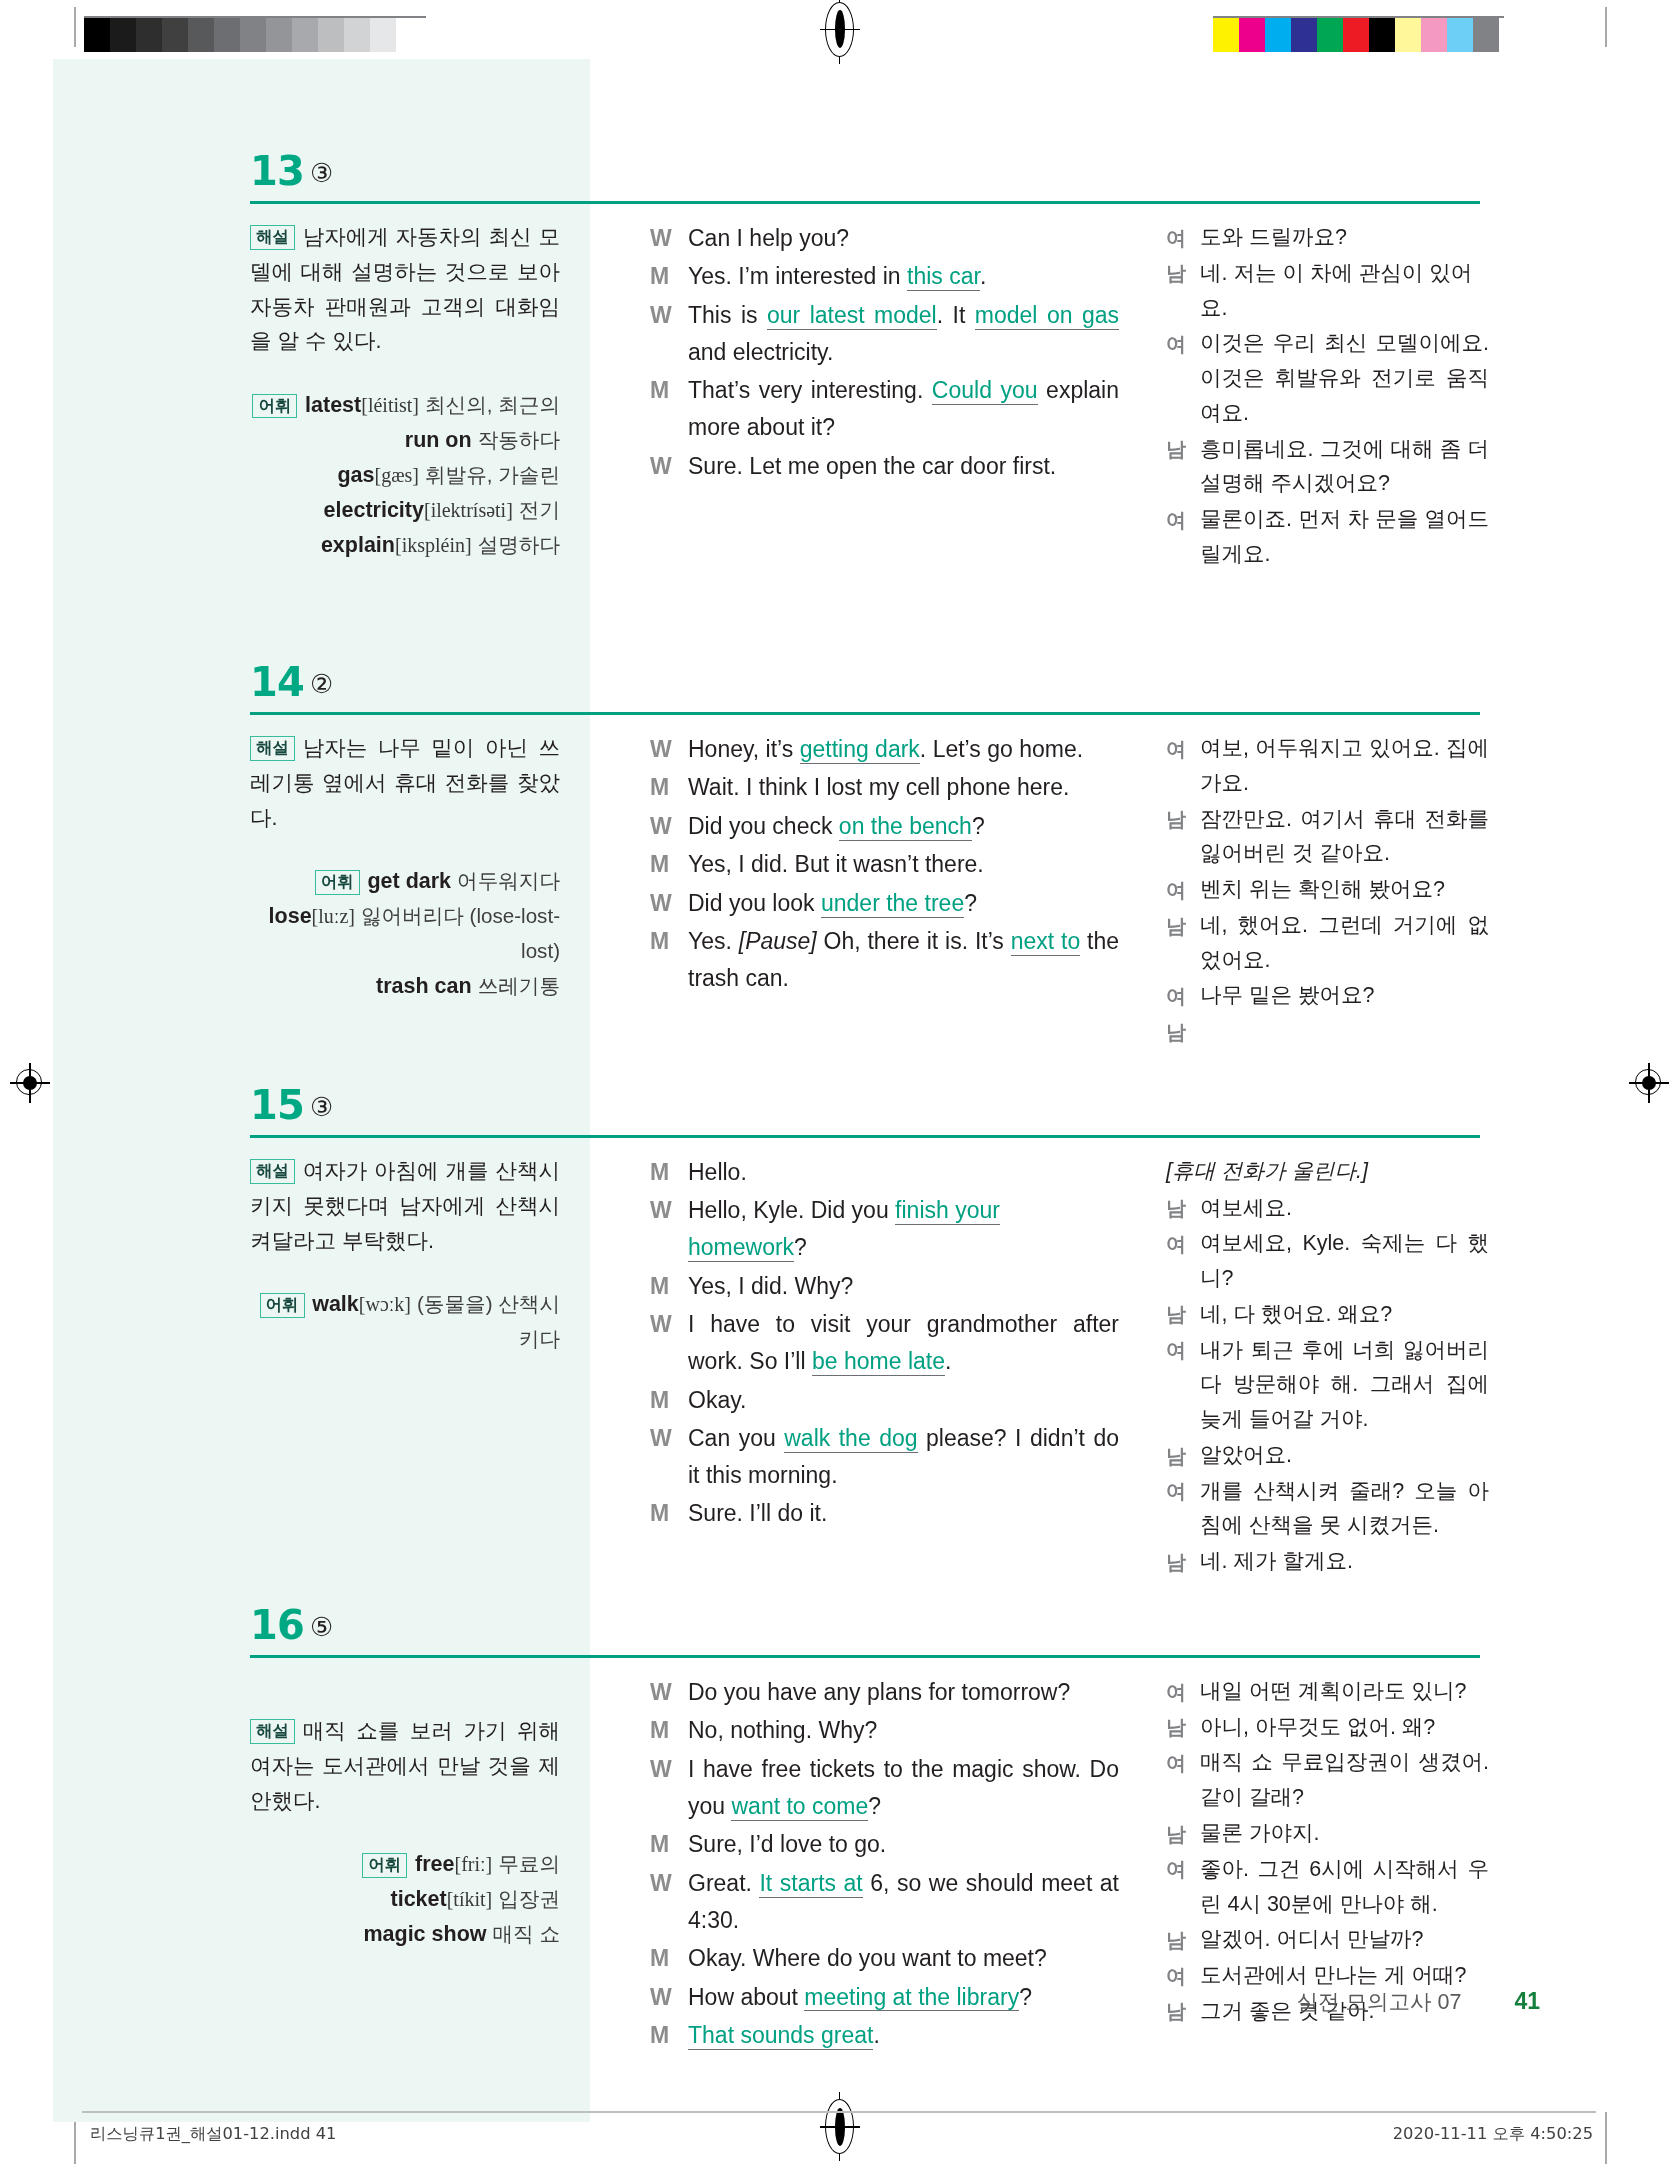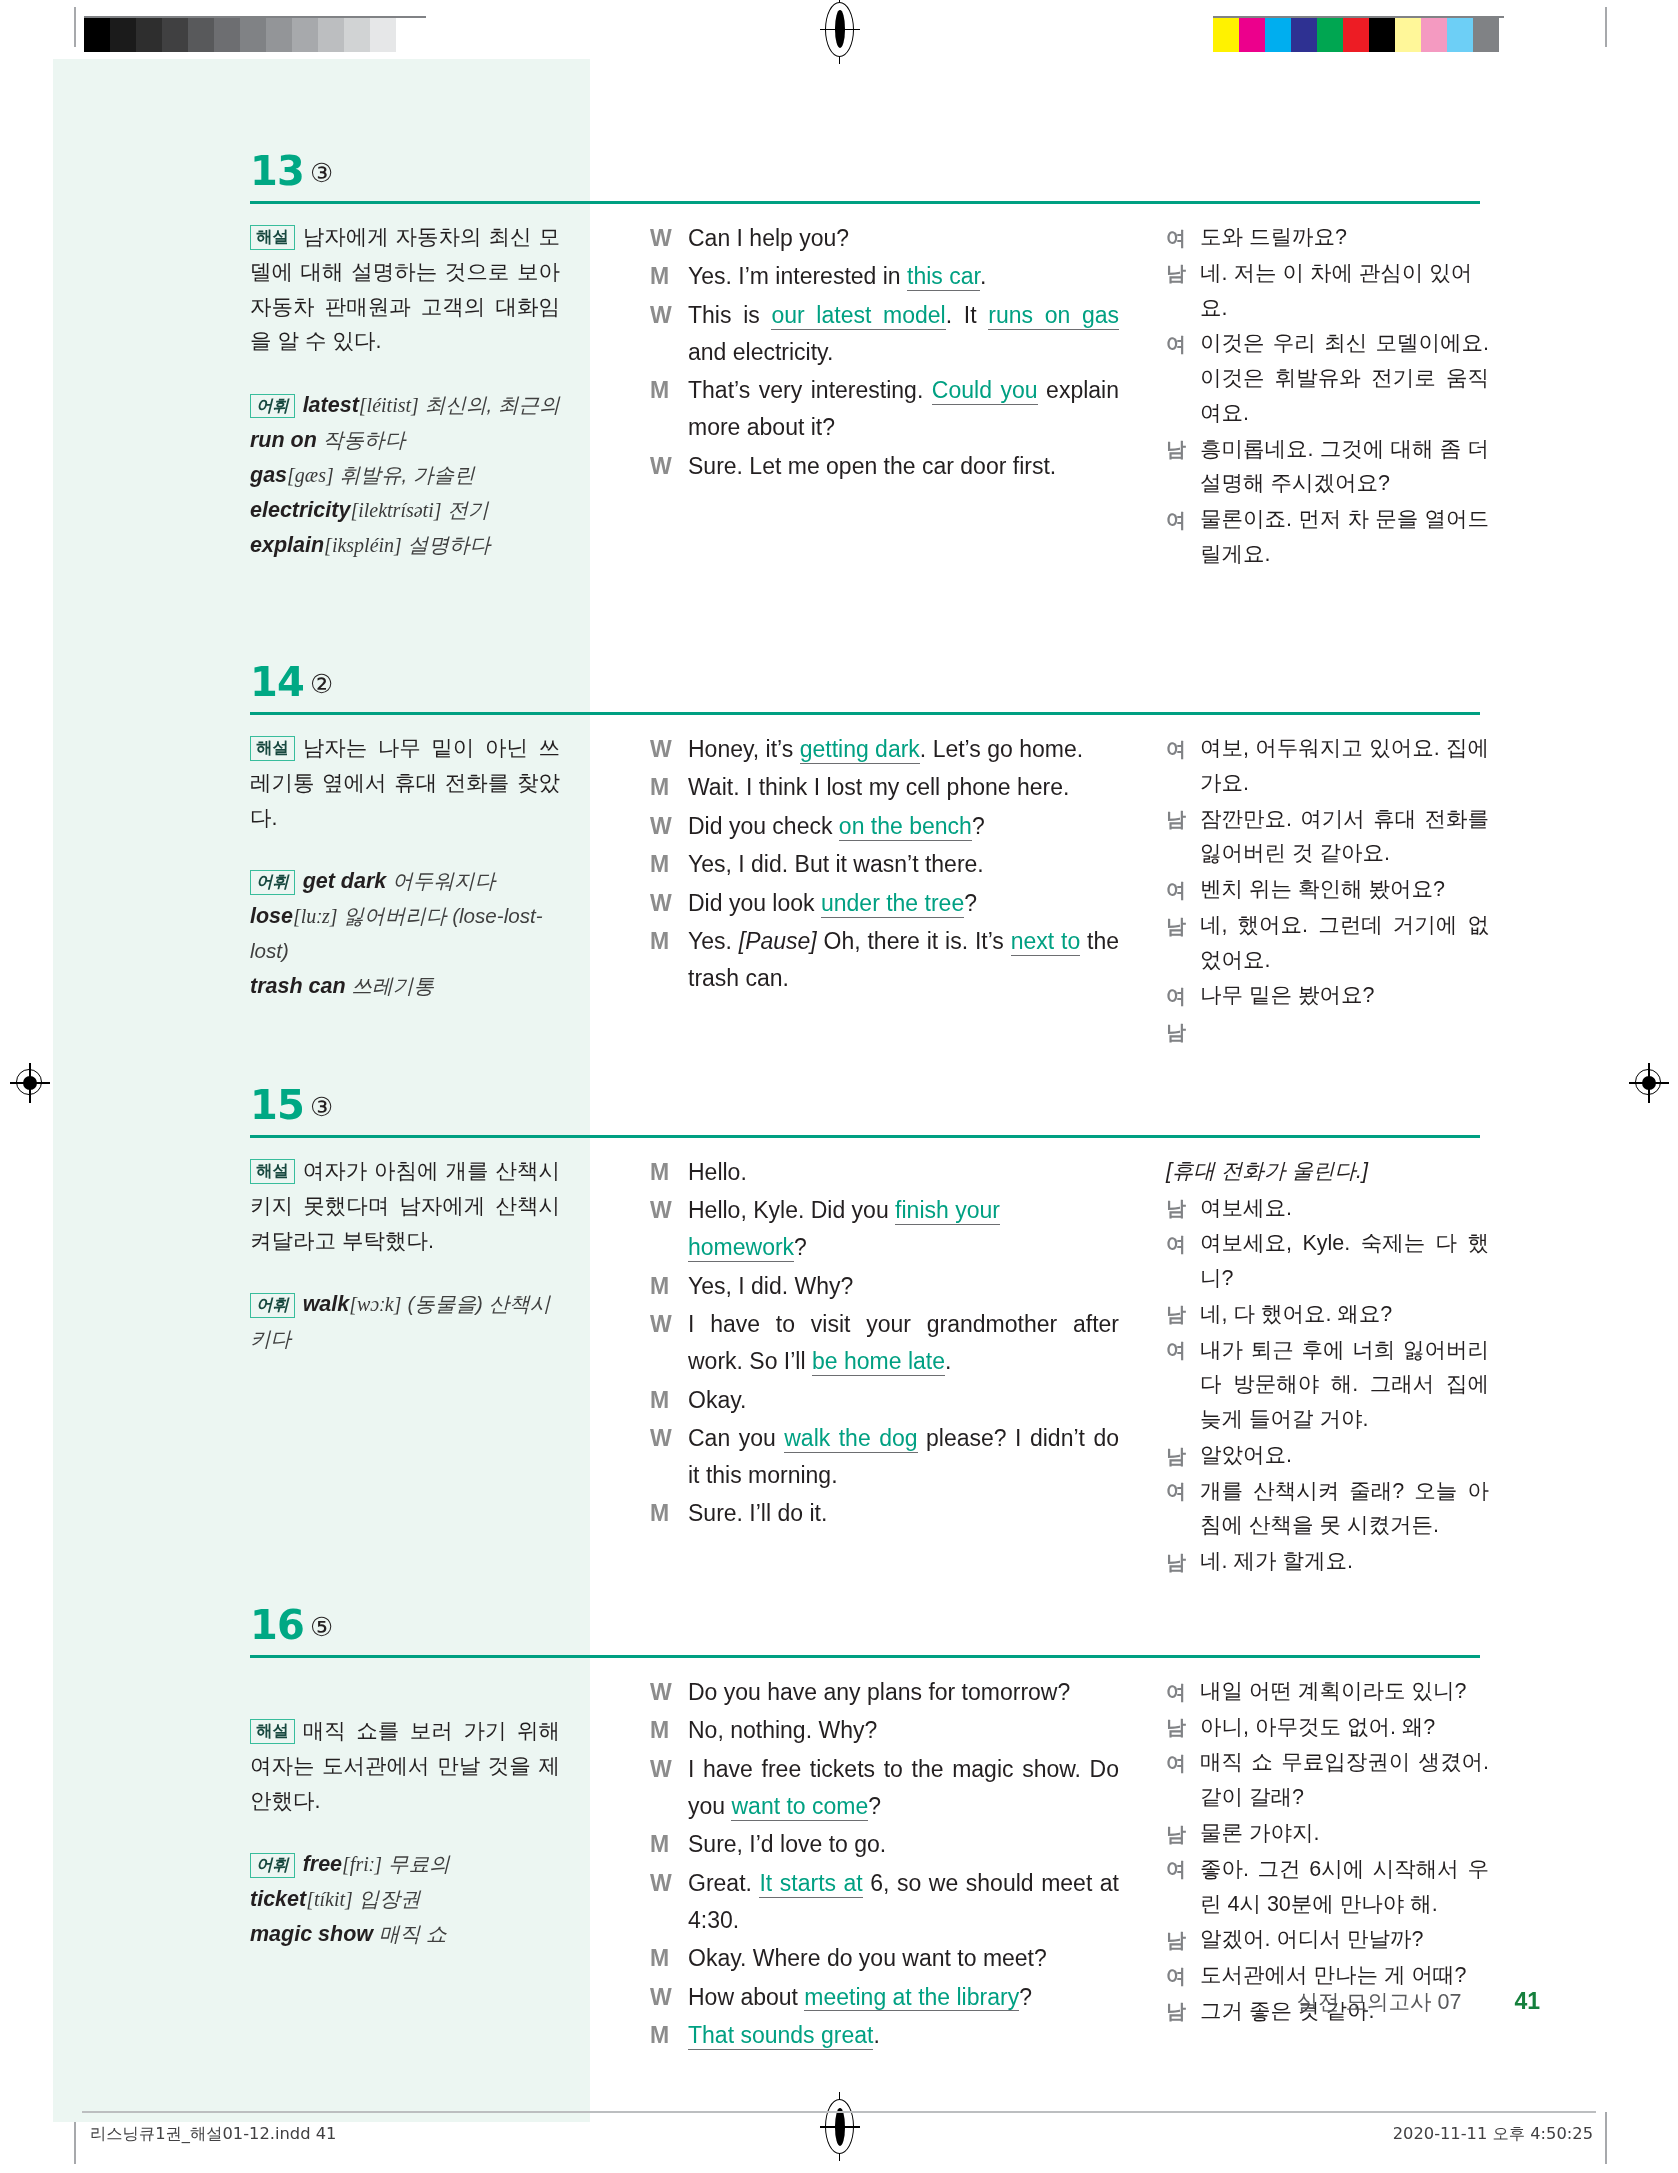--- a/index.html
+++ b/index.html
@@ -47,21 +47,21 @@
   .qrule{position:absolute;left:250px;width:1230px;height:3.4px;background:#00a082;}
 
   
   .lcol{position:absolute;left:250px;width:310px;font-size:21.5px;line-height:1.62;color:#231f20;text-align:justify;}
   .tag{
     display:inline-block;border:1.3px solid #38bd9c;color:#17483f;
     font-size:16.3px;font-weight:bold;padding:0.9px 5.2px 2.6px 5.2px;margin-right:7.7px;
     vertical-align:1.7px;line-height:1.18;background:transparent;
     font-family:"DejaVu Sans","Liberation Sans",sans-serif;
   }
-  .vocab{margin-top:29px;font-size:21.5px;line-height:1.62;text-align:left;font-style:italic;}
+  .vocab{margin-top:29px;font-size:21.5px;line-height:1.62;text-align:right;}
   .vocab .en{font-weight:bold;color:#231f20;}
   .vocab .ipa{font-family:"Liberation Serif","DejaVu Serif",serif;font-size:20px;color:#3a3a3a;}
   .vocab .ko{color:#3f3f3f;font-size:20.6px;}
 
   
   .mcol{position:absolute;left:650px;width:469px;font-size:23px;line-height:1.60;color:#231f20;}
   .mrow{display:flex;align-items:flex-start;margin-bottom:1.7px;}
   .spk{width:38px;flex:0 0 38px;font-weight:bold;color:#8c8c8c;font-size:23px;}
   .utt{flex:1 1 auto;text-align:justify;text-justify:inter-word;}
   .utt.nojust{text-align:left;}
@@ -176,21 +176,21 @@
           <div class="mrow">
             <span class="spk">W</span>
             <span class="utt nojust">Can I help you?</span>
           </div>
           <div class="mrow">
             <span class="spk">M</span>
             <span class="utt nojust">Yes. I’m interested in <span class="hi">this car</span>.</span>
           </div>
           <div class="mrow">
             <span class="spk">W</span>
-            <span class="utt">This is <span class="hi">our latest model</span>. It <span class="hi">runs on gas</span> and electricity.</span>
+            <span class="utt">This is <span class="hi">our latest model</span>. It <span class="hi">model on gas</span> and electricity.</span>
           </div>
           <div class="mrow">
             <span class="spk">M</span>
             <span class="utt">That’s very interesting. <span class="hi">Could you</span> explain more about it?</span>
           </div>
           <div class="mrow">
             <span class="spk">W</span>
             <span class="utt nojust">Sure. Let me open the car door first.</span>
           </div>
         </div>

